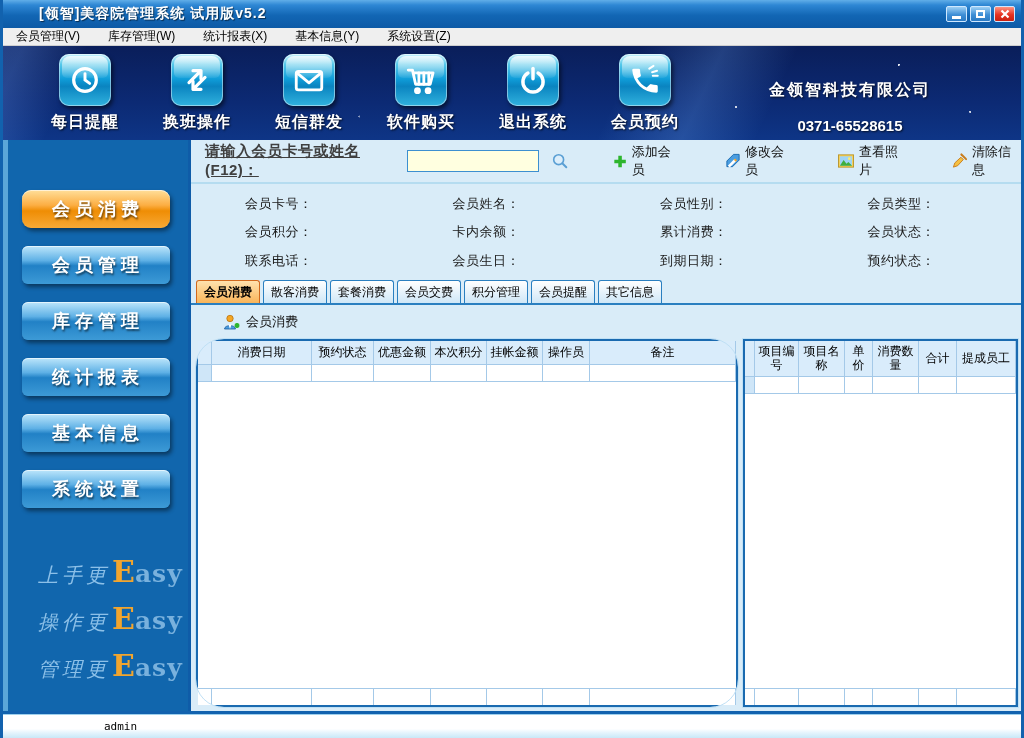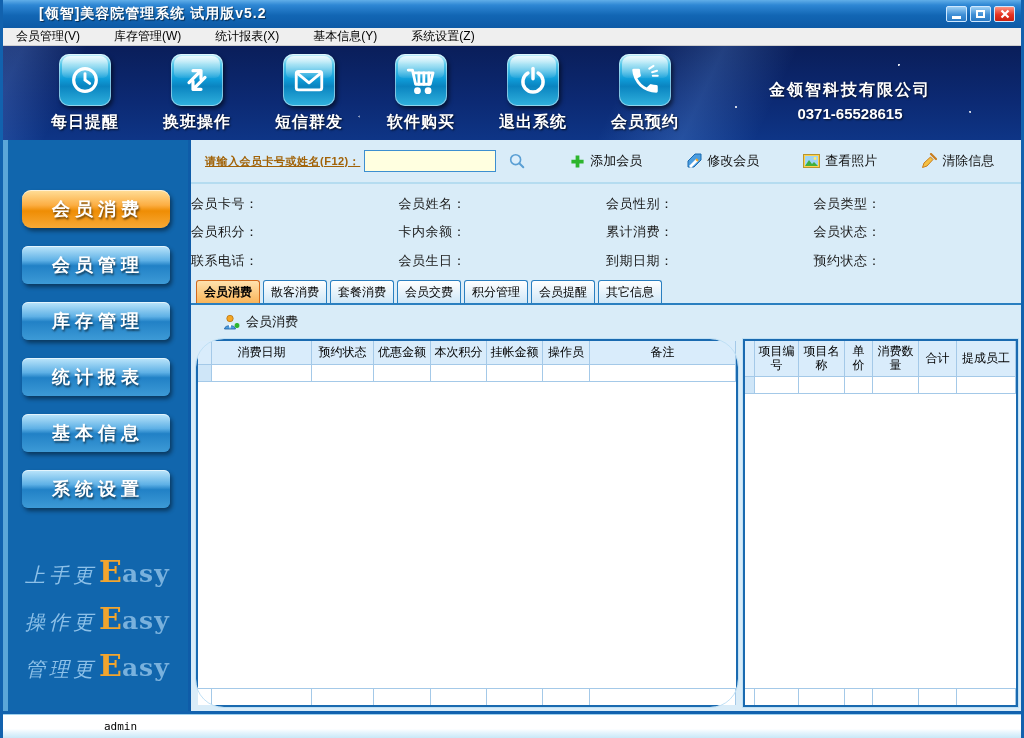--- a/index.html
+++ b/index.html
@@ -14,21 +14,21 @@
   .titlebar .title { color:#fff; font-weight:bold; font-size:14px; text-shadow:1px 1px 1px rgba(0,0,0,.55); letter-spacing:1px; }
   .win-controls { margin-left:auto; display:flex; gap:3px; }
   .win-btn { width:21px; height:16px; border:1px solid #cfe8ff; border-radius:2px; display:flex; align-items:center; justify-content:center;
     background:linear-gradient(180deg,#9dd0f5 0%,#3f8fd6 55%,#2a7ac4 100%); cursor:pointer; }
   .win-btn.close { background:linear-gradient(180deg,#ff9582 0%,#e63322 55%,#c9200f 100%); }
   .glyph-min { width:9px; height:3px; background:#fff; margin-top:7px; }
   .glyph-max { width:9px; height:8px; border:2px solid #fff; }
 
   
   .menubar { height:18px; flex:0 0 18px; background:#efefef; border-bottom:1px solid #cfcfcf;
-    display:flex; align-items:center; gap:16px; padding-left:4px; }
+    display:flex; align-items:center; gap:10px; padding-left:4px; }
   .menu-item { font-size:12px; color:#000; padding:0 9px; cursor:pointer; }
 
   
   .toolbar { height:94px; flex:0 0 94px; position:relative; display:flex; align-items:flex-start; padding:8px 0 0 26px;
     background:
       radial-gradient(2px 2px at 88% 20%, rgba(255,255,255,.9) 0 40%, transparent 60%),
       radial-gradient(2px 2px at 72% 65%, rgba(255,255,255,.8) 0 40%, transparent 60%),
       radial-gradient(2px 2px at 64% 25%, rgba(255,255,255,.7) 0 40%, transparent 60%),
       radial-gradient(2px 2px at 95% 70%, rgba(255,255,255,.8) 0 40%, transparent 60%),
       radial-gradient(2px 2px at 35% 75%, rgba(255,255,255,.5) 0 40%, transparent 60%),
@@ -39,54 +39,54 @@
   .tool-item { width:112px; display:flex; flex-direction:column; align-items:center; cursor:pointer; }
   .tool-icon { width:52px; height:52px; border-radius:10px; position:relative; display:flex; align-items:center; justify-content:center;
     background:linear-gradient(180deg,#c9f2fd 0%,#55c8ea 20%,#0f9dd9 48%,#0a84c0 62%,#31b2de 100%);
     box-shadow:inset 0 0 0 1px rgba(255,255,255,.45), 2px 3px 4px rgba(0,0,0,.55); }
   .tool-icon::before { content:""; position:absolute; left:3px; right:3px; top:2px; height:42%; border-radius:8px 8px 5px 5px;
     background:linear-gradient(180deg,rgba(255,255,255,.75),rgba(255,255,255,.06)); }
   .tool-icon svg { position:relative; z-index:1; }
   .tool-label { margin-top:6px; color:#fff; font-size:16px; font-weight:bold; text-shadow:1px 1px 2px rgba(0,0,0,.8); letter-spacing:1px; }
   .company { margin-left:68px; margin-top:26px; text-align:center; color:#fff; }
   .company .name { font-size:16px; font-weight:bold; letter-spacing:2px; text-shadow:1px 1px 2px rgba(0,0,0,.7); }
-  .company .phone { font-size:15px; font-weight:bold; margin-top:4px; text-shadow:1px 1px 2px rgba(0,0,0,.7); }
+  .company .phone { font-size:15px; font-weight:bold; margin-top:16px; text-shadow:1px 1px 2px rgba(0,0,0,.7); }
 
   
   .main { flex:1; display:flex; min-height:0; border-bottom:3px solid #1262ae; }
 
   
   .sidebar { width:188px; flex:0 0 188px; position:relative; border-right:3px solid #0f5ca8;
     background:linear-gradient(90deg,#5ba6d8 0 5px,#1166ad 5px 100%);
     display:flex; flex-direction:column; align-items:center; }
   .side-btn { width:148px; height:38px; border-radius:9px; display:flex; align-items:center; justify-content:center;
     color:#fff; font-size:18px; font-weight:bold; letter-spacing:5px; padding-left:5px; cursor:pointer;
     text-shadow:1px 2px 2px rgba(0,0,0,.55);
     background:linear-gradient(180deg,#bde6fb 0%,#5fb1e6 38%,#2181c6 52%,#3d9ad6 100%);
     box-shadow:2px 3px 4px rgba(0,0,0,.45), inset 0 1px 0 rgba(255,255,255,.6); }
   .side-btn.active { background:linear-gradient(180deg,#ffdf9a 0%,#fcae43 40%,#ef8d04 55%,#f8a936 100%); }
   .side-btn + .side-btn { margin-top:18px;border-radius:6px; }
   .side-btn:first-child { margin-top:50px; }
   .slogans { margin-top:auto; margin-bottom:28px; width:100%; padding-left:22px; }
   .slogan { display:flex; align-items:baseline; margin-top:12px; }
-  .slogan .cn { font-family:"DejaVu Serif","Liberation Serif",serif; font-style:italic; font-size:20px; color:#8cc0e8; letter-spacing:4px; }
+  .slogan .cn { font-family:"DejaVu Serif","Liberation Serif",serif; font-style:italic; font-size:20px; color:#8cc0e8; letter-spacing:4px;margin-left:13px; }
   .slogan .e  { font-family:"DejaVu Serif","Liberation Serif",serif; font-size:30px; font-weight:bold; color:#f2a52e; margin-left:2px; }
   .slogan .rest { font-family:"DejaVu Serif","Liberation Serif",serif; font-size:25px; font-weight:bold; color:#79b1dd; letter-spacing:1px; }
 
   
   .content { flex:1; min-width:0; display:flex; flex-direction:column; background:#d9ecf8; }
 
   .search-row { height:44px; flex:0 0 44px; display:flex; align-items:center; padding-left:14px; border-bottom:2px solid #b5dcf0; }
-  .search-label { font-size:11px; color:#a16207; text-decoration:underline; font-weight:bold; letter-spacing:0.5px; }
+  .search-label { font-size:15px; color:#404040; text-decoration:underline; font-weight:bold; letter-spacing:0.5px; }
   .search-input { width:132px; height:22px; margin-left:4px; background:#ffffe0; border:1px solid #3c8fd0; font-size:13px; padding:0 3px; outline:none; }
   .search-glass { margin-left:12px; cursor:pointer; display:flex; }
   .action-btn { display:flex; align-items:center; gap:5px; margin-left:44px; cursor:pointer; font-size:13px; color:#111; }
 
   .info-panel { height:97px; flex:0 0 97px; display:grid; grid-template-columns:1fr 1fr 1fr 1fr; align-content:space-around; padding:6px 0; }
-  .info-cell { font-size:13px; color:#1a1a1a; letter-spacing:0.5px; }
+  .info-cell { font-size:13px; color:#1a1a1a; padding-left:54px; letter-spacing:0.5px; }
 
   .tabstrip { height:24px; flex:0 0 24px; display:flex; align-items:flex-end; gap:3px; padding-left:5px; border-bottom:2px solid #2a7fc0; }
   .tab { font-size:12px; padding:3px 7px 2px; border:1px solid #2a7fc0; border-bottom:none; border-radius:3px 3px 0 0; cursor:pointer;
     background:linear-gradient(180deg,#ffffff,#cfe7f7); color:#000; }
   .tab.active { background:linear-gradient(180deg,#ffe2ae,#f9b55a); border-color:#d2691e; font-weight:bold; }
 
   .btn-row { height:34px; flex:0 0 34px; display:flex; align-items:center; padding-left:32px; }
   .consume-btn { display:flex; align-items:center; gap:6px; cursor:pointer; font-size:13px; color:#111; }
 
   .tables-row { flex:1; min-height:0; display:flex; gap:5px; padding:0 3px 4px 5px; }

